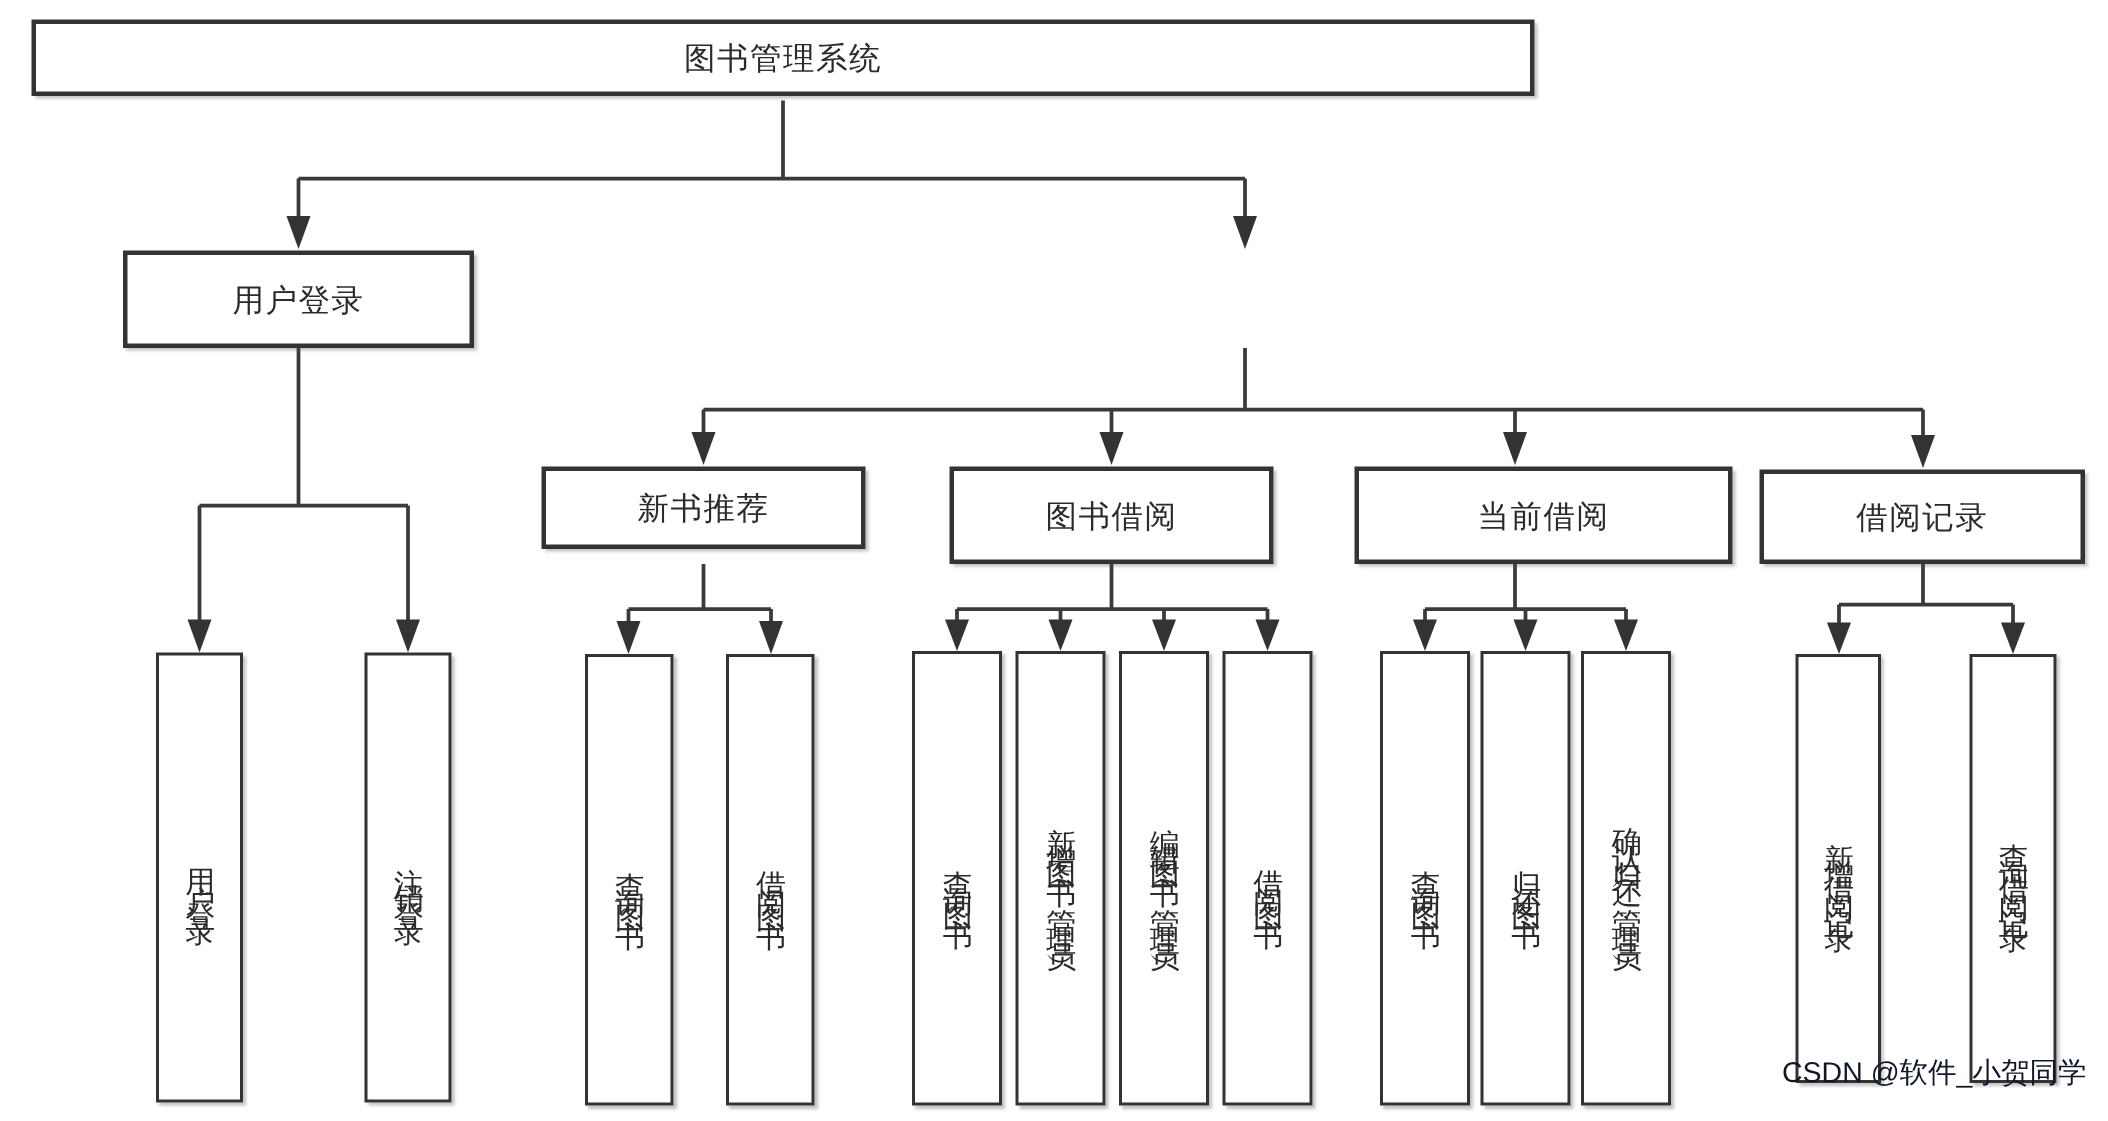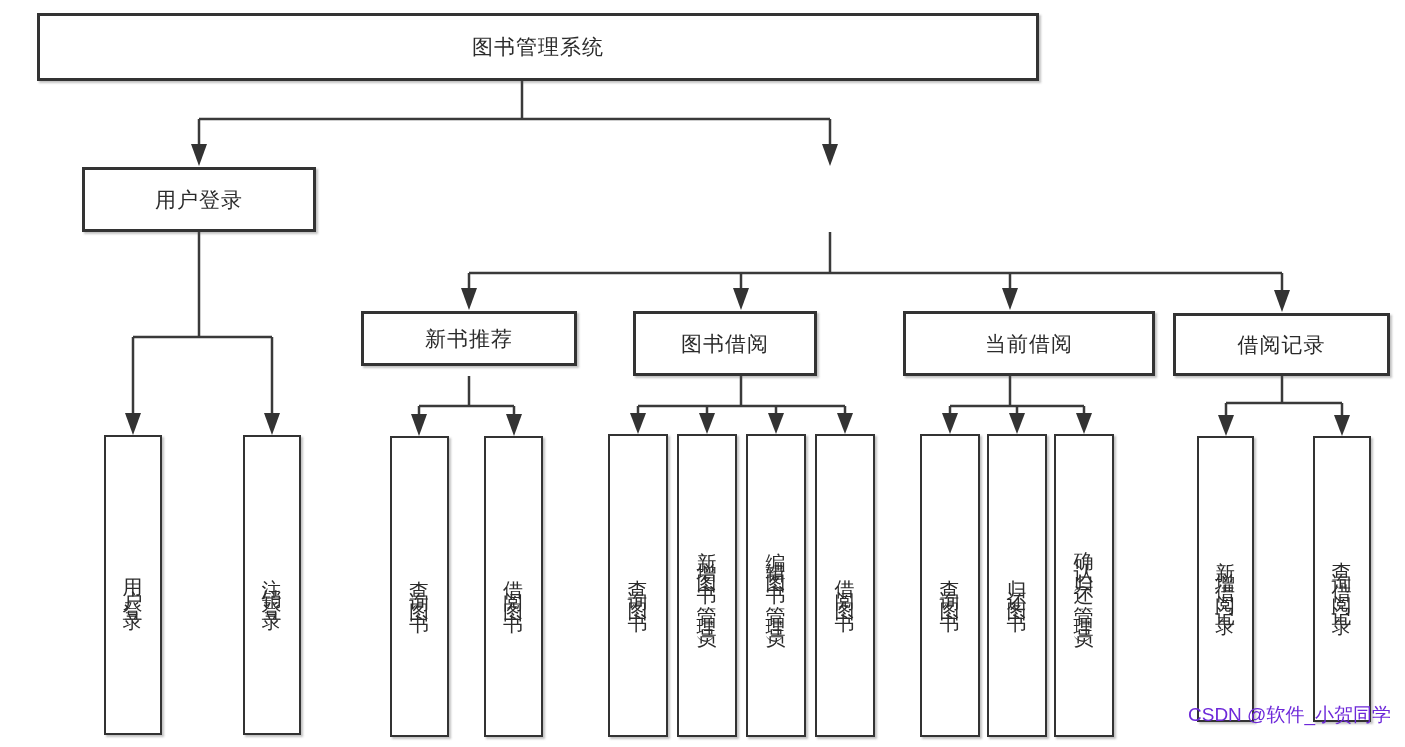--- a/index.html
+++ b/index.html
@@ -43,21 +43,21 @@
     letter-spacing: 11px;
     line-height: 1;
     white-space: nowrap;
   }
   .watermark {
     position: absolute;
     left: 1188px;
     top: 702px;
     width: 212px;
     font-size: 19px;
-    color: #6d28d9;
+    color: #0f172a;
     white-space: nowrap;
     z-index: 5;
   }
 </style>
 </head>
 <body>
 
 <div id="stage">
 
   <svg id="connectors" viewBox="0 0 1405 747" xmlns="http://www.w3.org/2000/svg">
@@ -126,32 +126,32 @@
 
       <polygon points="942,413 958,413 950,434"></polygon>
       <polygon points="1009,413 1025,413 1017,434"></polygon>
       <polygon points="1076,413 1092,413 1084,434"></polygon>
 
       <polygon points="1218,415 1234,415 1226,436"></polygon>
       <polygon points="1334,415 1350,415 1342,436"></polygon>
     </g>
   </svg>
 
-  <div class="box h-box" style="left:37px; top:13px; width:1002px; height:68px;">
+  <div class="box h-box" style="left:21px; top:13px; width:1002px; height:51px;">
     <span>图书管理系统</span>
   </div>
 
   <div class="box h-box" style="left:82px; top:167px; width:234px; height:65px;">
     <span>用户登录</span>
   </div>
 
   <div class="box h-box" style="left:361px; top:311px; width:216px; height:55px;">
     <span>新书推荐</span>
   </div>
-  <div class="box h-box" style="left:633px; top:311px; width:184px; height:65px;">
+  <div class="box h-box" style="left:633px; top:311px; width:216px; height:65px;">
     <span>图书借阅</span>
   </div>
   <div class="box h-box" style="left:903px; top:311px; width:252px; height:65px;">
     <span>当前借阅</span>
   </div>
   <div class="box h-box" style="left:1173px; top:313px; width:217px; height:63px;">
     <span>借阅记录</span>
   </div>
 
   <div class="box v-box" style="left:104px; top:435px; width:58px; height:300px;">

